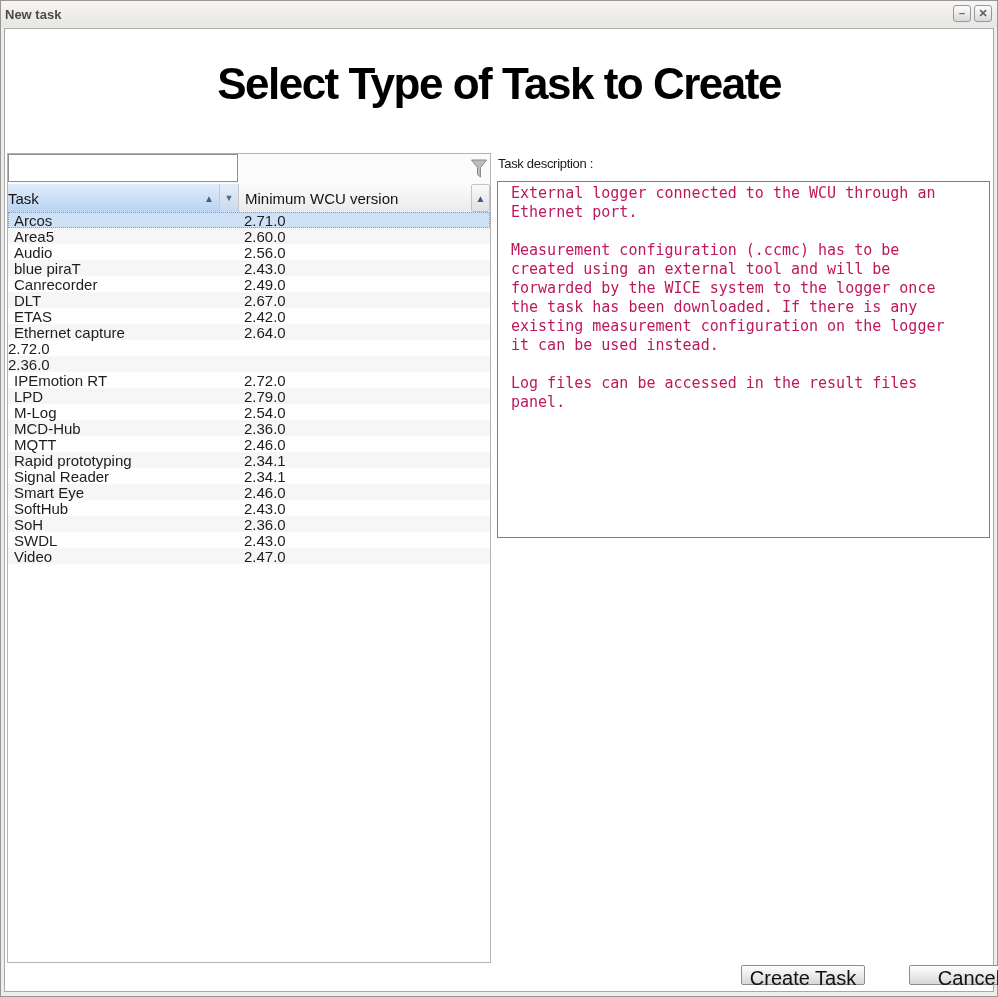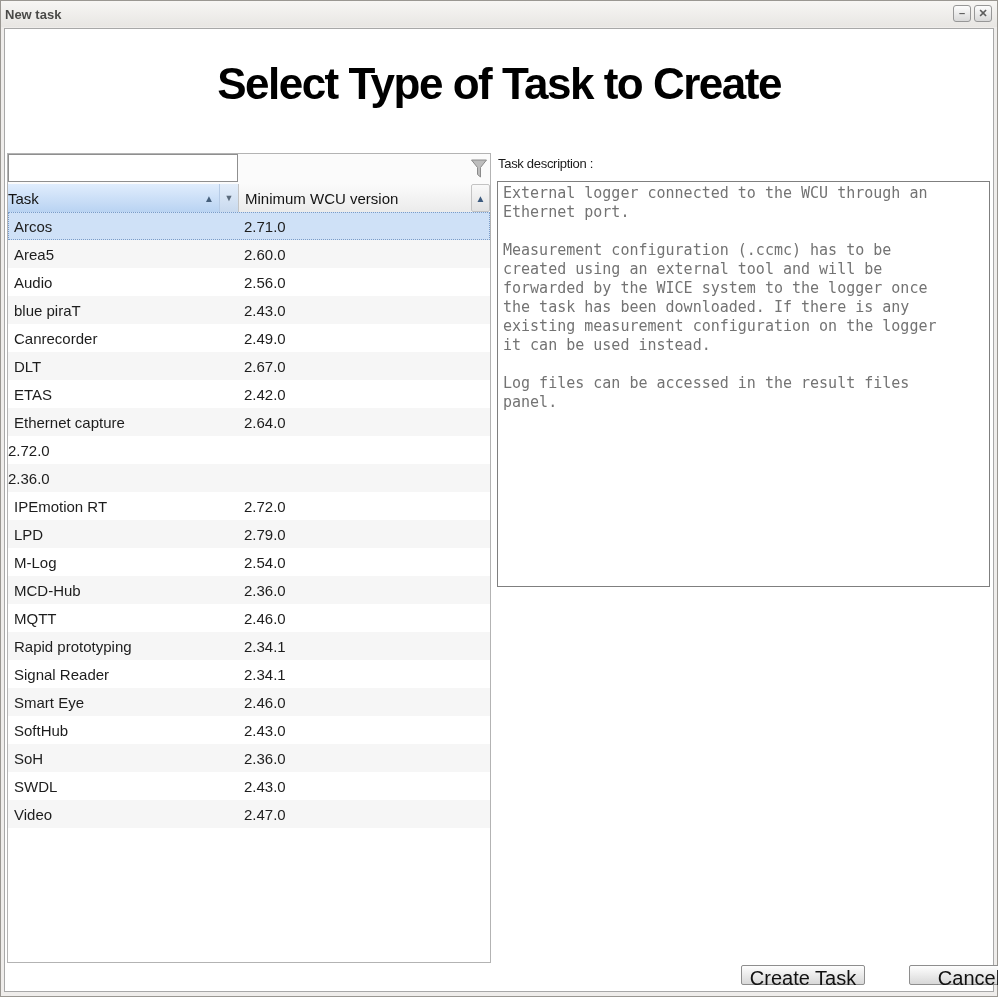--- a/index.html
+++ b/index.html
@@ -73,42 +73,42 @@
     display:flex; align-items:center;
   }
   .scroll-up{
     width:19px; background:linear-gradient(#f9f9f9,#e2e2e2);
     border:1px solid #c3c3c3; border-radius:2px;
     display:flex; align-items:center; justify-content:center;
     color:#3c5a7e; font-size:10px;
   }
   .rows{ position:absolute; left:0; top:58px; right:0; }
   .trow{
-    display:flex; height:28px; align-items:center;
+    display:flex; height:16px; align-items:center;
     font-size:15px; color:#1d1d1d; background:#fff;
   }
   .trow.odd{ background:#f6f6f6; }
   .trow.selected{
     background:#cfe1f7;
     outline:1px dotted #7a9cc8; outline-offset:-1px;
   }
   .cell-task{ width:236px; padding-left:6px; overflow:hidden; white-space:nowrap; }
   .cell-ver{ flex:1; overflow:hidden; white-space:nowrap; }
 
   
   .desc-label{
     position:absolute; left:493px; top:127px;
     font-size:13px; color:#1a1a1a; letter-spacing:-0.3px;
   }
   .desc-box{
-    position:absolute; left:492px; top:152px; width:493px; height:406px;
+    position:absolute; left:492px; top:152px; width:493px; height:357px;
     border:1px solid #7f7f7f; background:#fff;
-    padding:2px 5px;
+    padding:2px 13px;
     font-family:"DejaVu Sans Mono", monospace;
-    font-size:15px; line-height:19px; color:#737373;
+    font-size:15px; line-height:19px; color:#be185d;
     white-space:pre-wrap; overflow:hidden;
   }
 
   
   .btn{
     position:absolute; top:936px; height:20px;
     border:1px solid #8e8e8e; border-radius:2px;
     background:linear-gradient(#fefefe,#d8d8d8);
     font-size:20px; color:#111; text-align:center; line-height:24px;
     font-family:"Liberation Sans", sans-serif; cursor:default;

